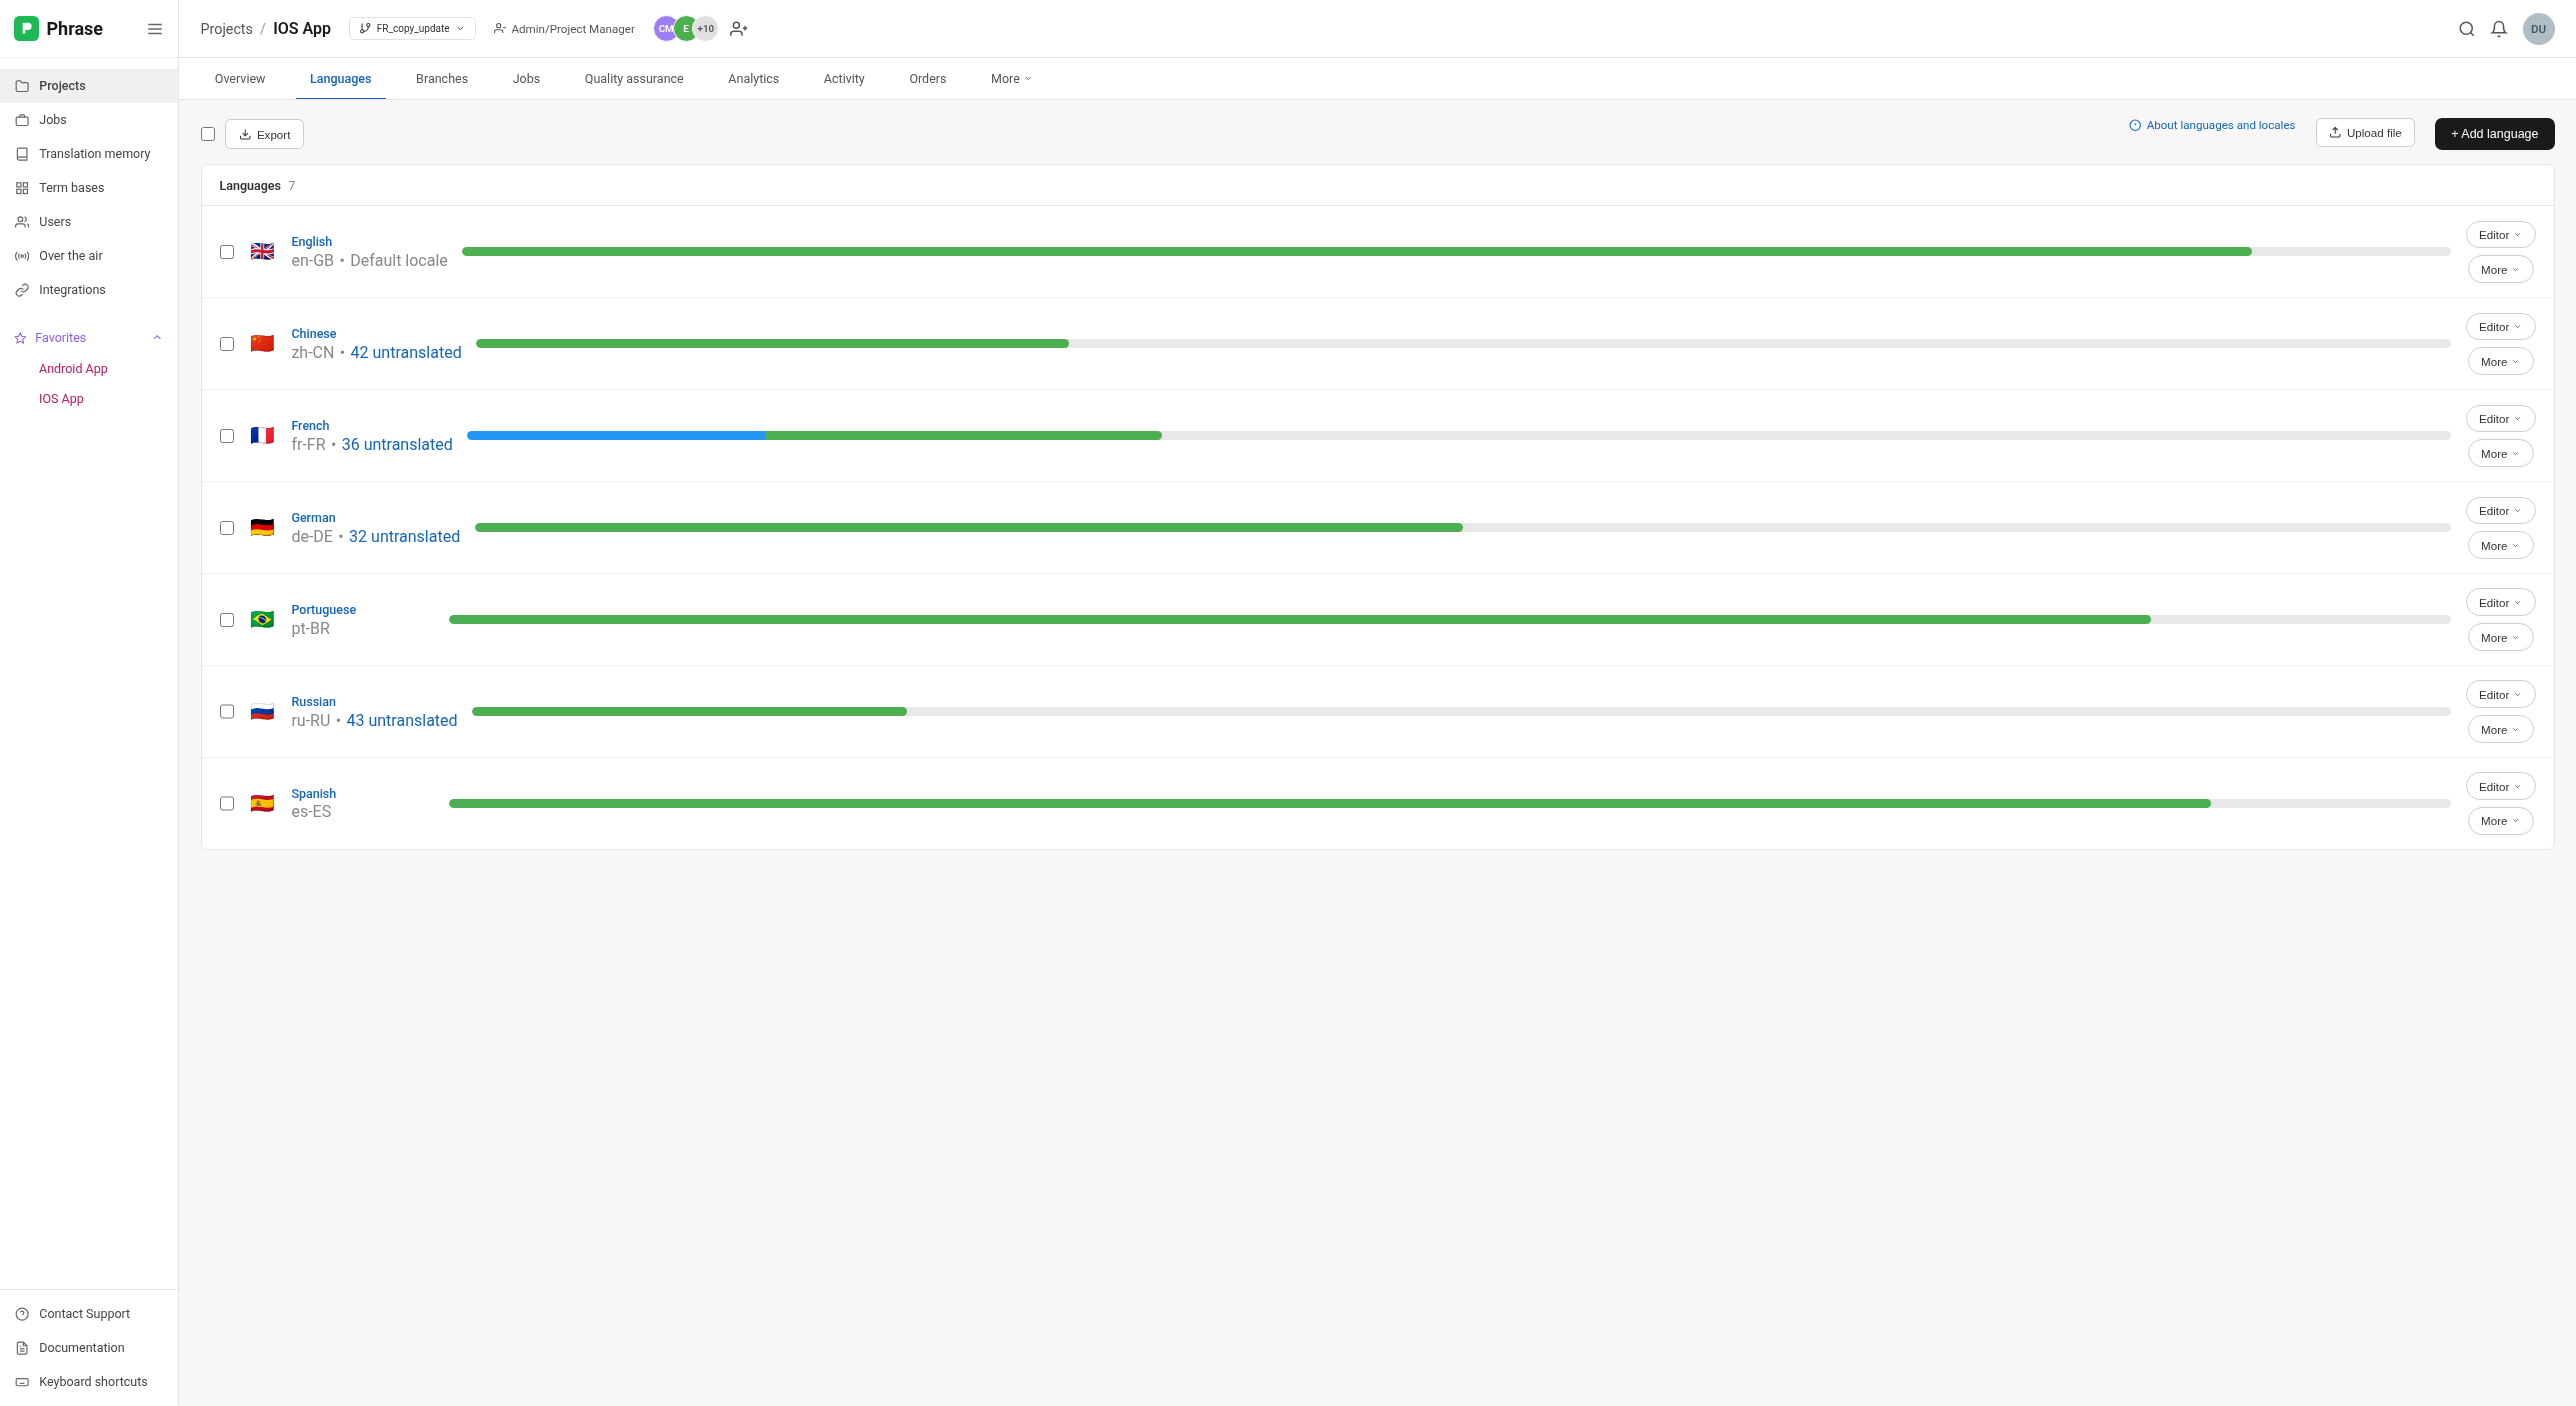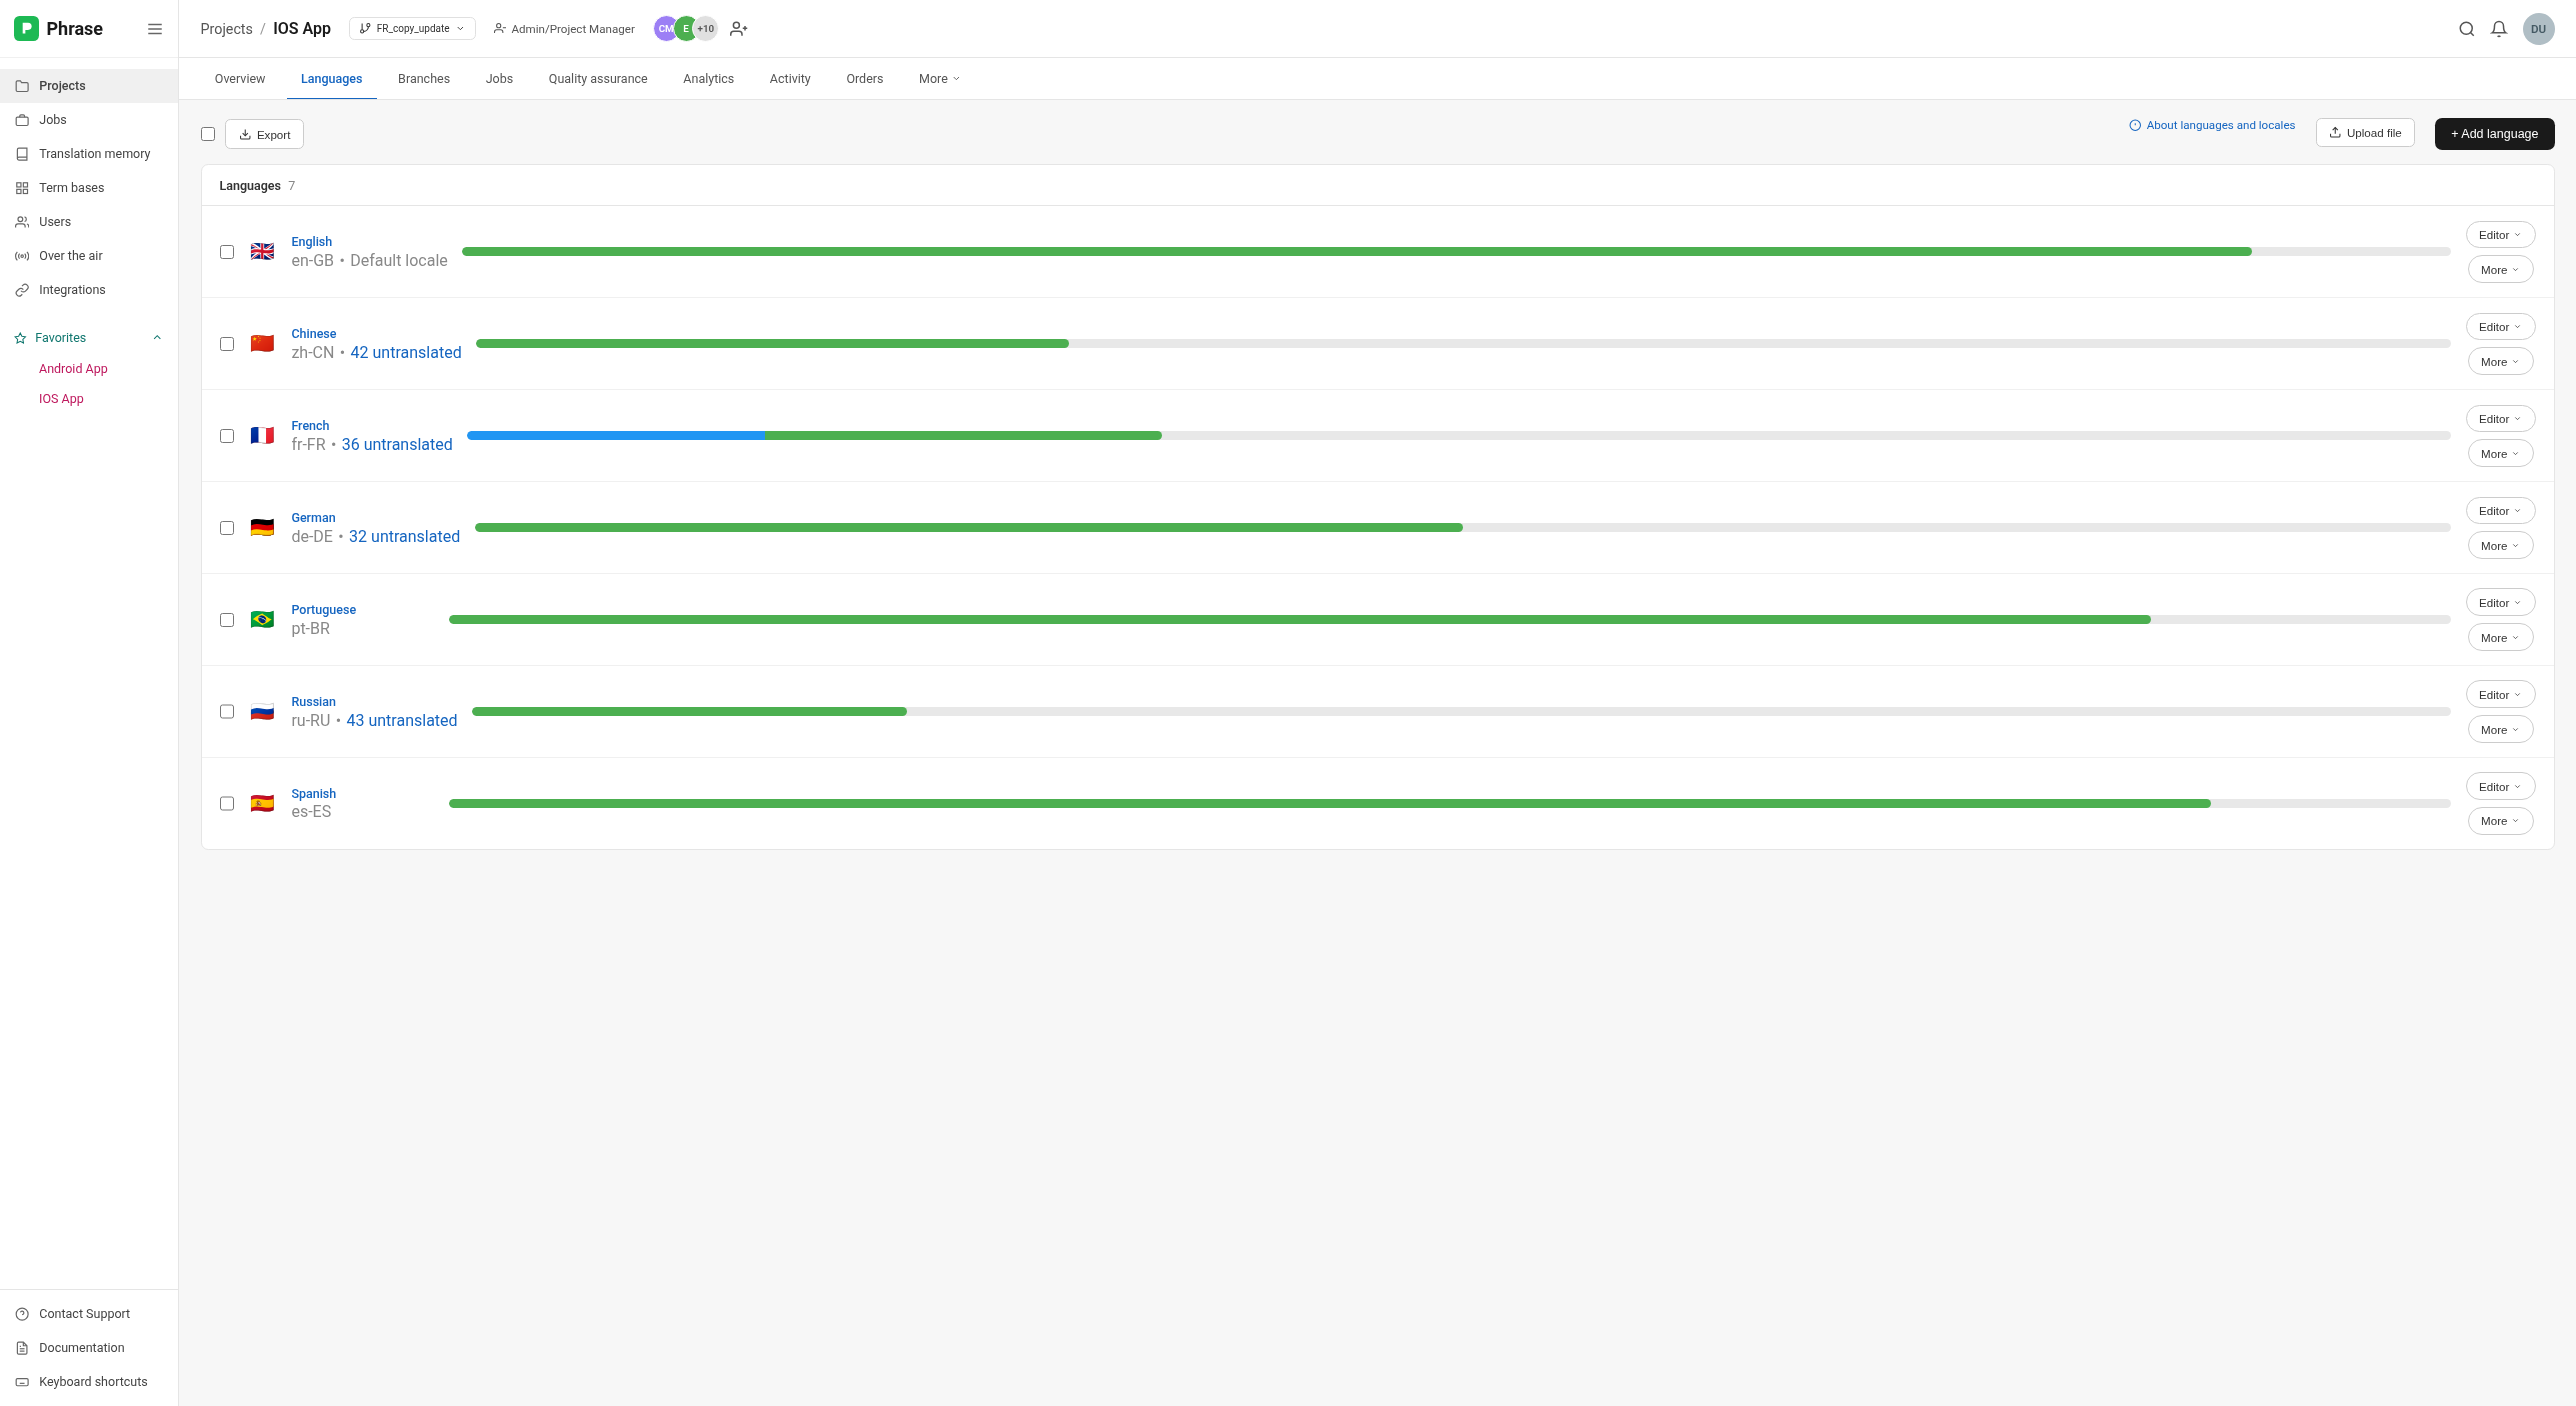--- a/index.html
+++ b/index.html
@@ -8,21 +8,21 @@
     
     .sidebar { width: 179px; background: #fff; border-right: 0.9px solid #e5e5e5; display: flex; flex-direction: column; flex-shrink: 0; height: 100vh; overflow-y: auto; }
     .sidebar-logo { display: flex; align-items: center; gap: 7.2px; padding: 16px 14.3px; border-bottom: 0.9px solid #f0f0f0; }
     .logo-icon { width: 25px; height: 25px; background: #1db954; border-radius: 5.4px; display: flex; align-items: center; justify-content: center; color: white; font-weight: bold; font-size: 12.5px; }
     .logo-text { font-size: 18px; font-weight: 700; color: #1a1a1a; }
     .sidebar-menu-icon { margin-left: auto; cursor: pointer; color: #666; font-size: 16px; }
     .sidebar-nav { padding: 10.7px 0; flex: 1; }
     .sidebar-item { display: flex; align-items: center; gap: 9px; padding: 9px 14.3px; cursor: pointer; color: #444; font-size: 12.5px; border-radius: 0; transition: background 0.15s; }
     .sidebar-item.active { background: #f0f0f0; font-weight: 500; }
     .sidebar-item-icon { width: 16px; height: 16px; display: flex; align-items: center; justify-content: center; color: #666; flex-shrink: 0; }
-    .sidebar-section-header { display: flex; align-items: center; justify-content: space-between; padding: 9px 14.3px; color: #0f766e; font-size: 12.5px; cursor: pointer; }
+    .sidebar-section-header { display: flex; align-items: center; justify-content: space-between; padding: 9px 14.3px; color: #8b5cf6; font-size: 12.5px; cursor: pointer; }
     .sidebar-sub-item { padding: 7.2px 14.3px 7.2px 39px; cursor: pointer; color: #be185d; font-size: 12.5px; }
     .sidebar-footer { border-top: 0.9px solid #e5e5e5; padding: 7.2px 0; }
 
     
     .main { flex: 1; display: flex; flex-direction: column; overflow: hidden; background: #fff; }
 
     
     .topbar { display: flex; align-items: center; padding: 12.5px 21.5px; border-bottom: 0.9px solid #e5e5e5; gap: 10.7px; background: #fff; }
     .breadcrumb { display: flex; align-items: center; gap: 7.2px; font-size: 14.3px; color: #666; }
     .breadcrumb-sep { color: #999; }
@@ -33,21 +33,21 @@
     .avatar { width: 27px; height: 27px; border-radius: 50%; display: flex; align-items: center; justify-content: center; font-size: 9.8px; font-weight: 600; color: white; border: 1.8px solid white; }
     .avatar-cm { background: #9c7ff5; margin-right: -7.2px; }
     .avatar-e { background: #4caf50; margin-right: -7.2px; }
     .avatar-more { background: #e0e0e0; color: #555; font-size: 9.8px; }
     .topbar-actions { margin-left: auto; display: flex; align-items: center; gap: 14.3px; }
     .icon-btn { background: none; border: none; cursor: pointer; color: #555; font-size: 16px; display: flex; align-items: center; }
     .avatar-user { width: 32px; height: 32px; border-radius: 50%; background: #b0bec5; display: flex; align-items: center; justify-content: center; font-size: 11.6px; font-weight: 600; color: #455a64; cursor: pointer; }
     .add-member-btn { background: none; border: none; cursor: pointer; font-size: 18px; color: #555; }
 
     
-    .tabs { display: flex; align-items: center; padding: 0 21.5px; border-bottom: 0.9px solid #e5e5e5; background: #fff; gap: 7px; }
+    .tabs { display: flex; align-items: center; padding: 0 21.5px; border-bottom: 0.9px solid #e5e5e5; background: #fff; gap: 16px; }
     .tab { padding: 12.5px 14.3px; cursor: pointer; font-size: 12.5px; color: #555; border-bottom: 1.8px solid transparent; white-space: nowrap; }
     .tab.active { color: #1565c0; border-bottom: 1.8px solid #1565c0; font-weight: 500; }
     .tab-more { display: flex; align-items: center; gap: 3.6px; }
 
     
     .content { flex: 1; overflow-y: auto; padding: 18px 21.5px; background: #f7f7f7; }
 
     
     .toolbar { display: flex; align-items: center; gap: 10.7px; margin-bottom: 14.3px; }
     .export-btn { display: flex; align-items: center; gap: 5.4px; border: 0.9px solid #ccc; background: #fff; border-radius: 5.4px; padding: 7.2px 12.5px; cursor: pointer; font-size: 11.6px; color: #333; }

